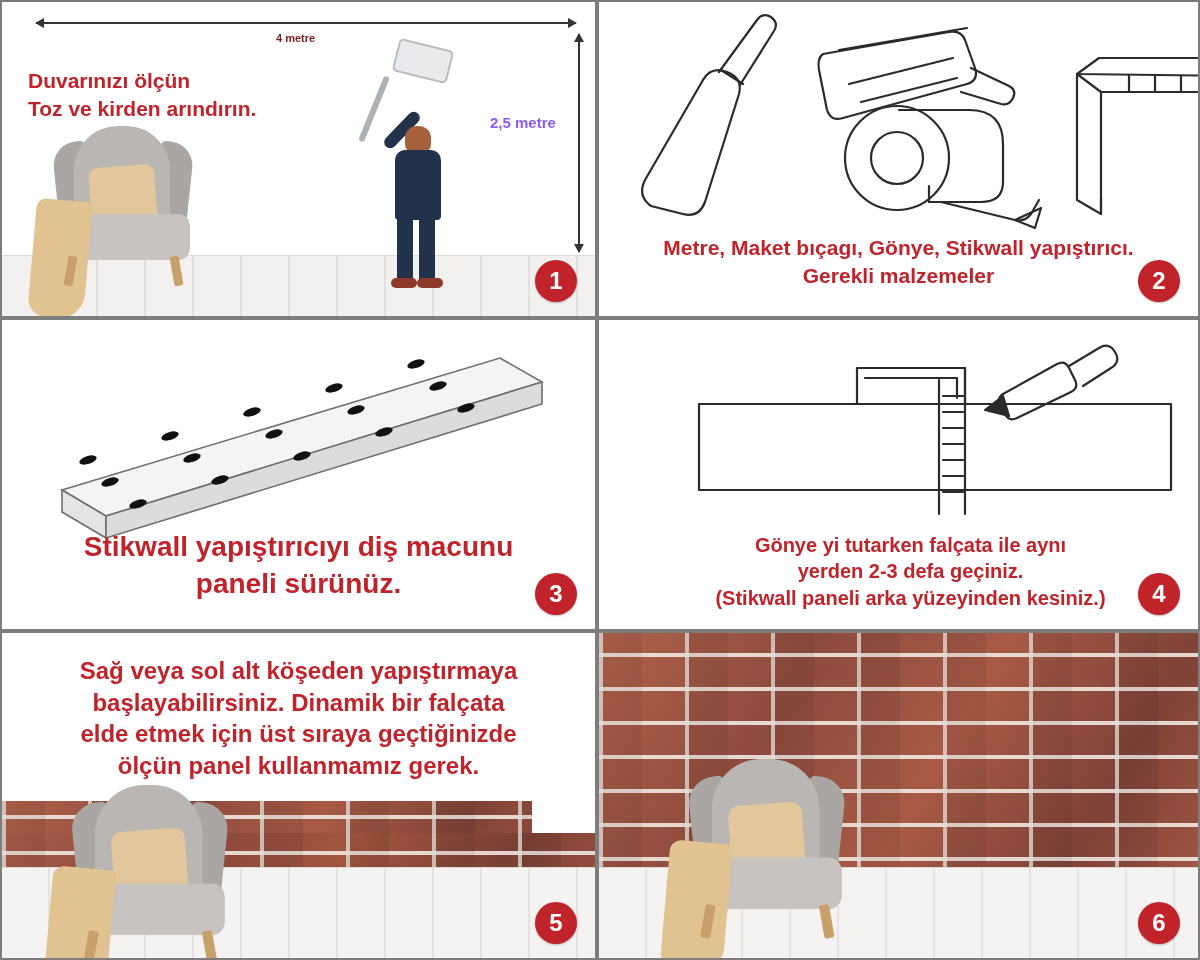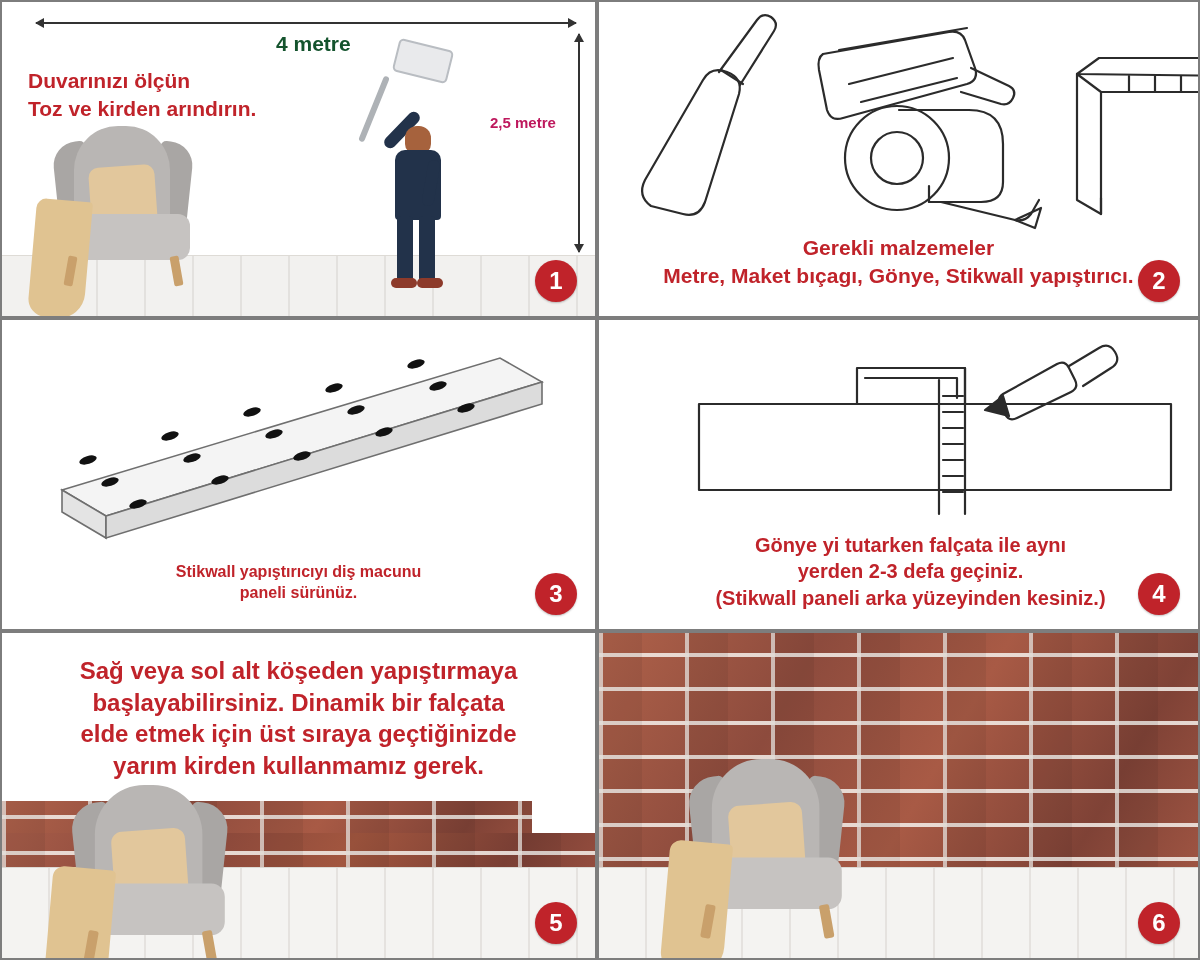--- a/index.html
+++ b/index.html
@@ -58,34 +58,34 @@
     position:absolute;left:34px;top:20px;width:540px;height:2px;
     background:#333;
   }
   .arrow-h:before,.arrow-h:after{
     content:"";position:absolute;top:-4px;width:0;height:0;
     border-top:5px solid transparent;border-bottom:5px solid transparent;
   }
   .arrow-h:before{left:-1px;border-right:9px solid #333;}
   .arrow-h:after{right:-1px;border-left:9px solid #333;}
   .label-h{
-    position:absolute;left:268px;top:30px;font-size:21px;font-weight:bold;color:#14532d;
+    position:absolute;left:268px;top:30px;font-size:11px;font-weight:bold;color:#7f1d1d;
     background:#fff;padding:0 6px;
   }
   .arrow-v{
     position:absolute;left:576px;top:32px;width:2px;height:218px;background:#333;
   }
   .arrow-v:before,.arrow-v:after{
     content:"";position:absolute;left:-4px;width:0;height:0;
     border-left:5px solid transparent;border-right:5px solid transparent;
   }
   .arrow-v:before{top:-1px;border-bottom:9px solid #333;}
   .arrow-v:after{bottom:-1px;border-top:9px solid #333;}
   .label-v{
-    position:absolute;left:488px;top:112px;font-size:15px;font-weight:bold;color:#be185d;
+    position:absolute;left:488px;top:112px;font-size:15px;font-weight:bold;color:#8b5cf6;
   }
 
   
   .chair{position:absolute;}
   .chair .back{
     position:absolute;left:24px;top:0;width:96px;height:104px;
     background:#b9b6b4;border-radius:44px 44px 10px 10px;
   }
   .chair .wingl{
     position:absolute;left:6px;top:16px;width:34px;height:92px;
@@ -131,21 +131,21 @@
 
   
   .p2-caption{
     position:absolute;left:0;right:0;top:232px;text-align:center;
     font-size:21px;
   }
   .outline{fill:none;stroke:#2b2b2b;stroke-width:2.2;stroke-linejoin:round;stroke-linecap:round;}
 
   
   .p3-caption{
-    position:absolute;left:0;right:0;bottom:26px;text-align:center;font-size:16px;
+    position:absolute;left:0;right:0;bottom:26px;text-align:center;font-size:28px;
   }
 
   
   .p4-caption{
     position:absolute;left:0;right:0;bottom:18px;text-align:center;font-size:20px;margin-left:24px;
   }
 
   
   .brick{
     position:absolute;
@@ -249,22 +249,22 @@
       <g class="outline">
         <path d="M478 68 l0 126 l24 14 l0 -122 z"></path>
         <path d="M478 68 l22 -16 l162 0 l-20 18 z"></path>
         <path d="M502 86 l140 0 l0 -16"></path>
         <path d="M502 208 l0 -16"></path>
         <path d="M530 70 l0 16 M556 70 l0 16 M582 70 l0 16 M608 70 l0 16 M634 70 l0 16"></path>
       </g>
     </svg>
 
     <div class="p2-caption redtext">
+      <div>Metre, Maket bıçagı, Gönye, Stikwall yapıştırıcı.</div>
       <div>Gerekli malzemeler</div>
-      <div>Metre, Maket bıçagı, Gönye, Stikwall yapıştırıcı.</div>
     </div>
 
     <div class="badge">2</div>
   </div>
 
   <div class="panel">
     <svg width="597" height="230" viewBox="0 0 597 230" style="position:absolute;left:0;top:18px;">
       <g>
         <polygon points="60,152 498,20 540,44 104,178" fill="#f4f4f4" stroke="#6f6f6f" stroke-width="1.6"></polygon>
         <polygon points="60,152 104,178 104,200 60,174" fill="#e4e4e4" stroke="#6f6f6f" stroke-width="1.6"></polygon>
@@ -324,21 +324,21 @@
 
   <div class="panel">
     <div class="brick" style="left:0;top:168px;width:530px;height:120px;"></div>
     <div class="brick brick-offset" style="left:0;top:200px;width:597px;height:90px;"></div>
     <div class="floor-light"></div>
 
     <div class="p5-caption redtext">
       <div>Sağ veya sol alt köşeden yapıştırmaya</div>
       <div>başlayabilirsiniz. Dinamik bir falçata</div>
       <div>elde etmek için üst sıraya geçtiğinizde</div>
-      <div>yarım kirden kullanmamız gerek.</div>
+      <div>ölçün panel kullanmamız gerek.</div>
     </div>
 
     <div class="chair" style="left:66px;top:152px;transform:scale(1.12);transform-origin:left top;z-index:25;">
       <div class="wingl"></div>
       <div class="wingr"></div>
       <div class="back"></div>
       <div class="cushion"></div>
       <div class="seat"></div>
       <div class="throw"></div>
       <div class="legl"></div>

